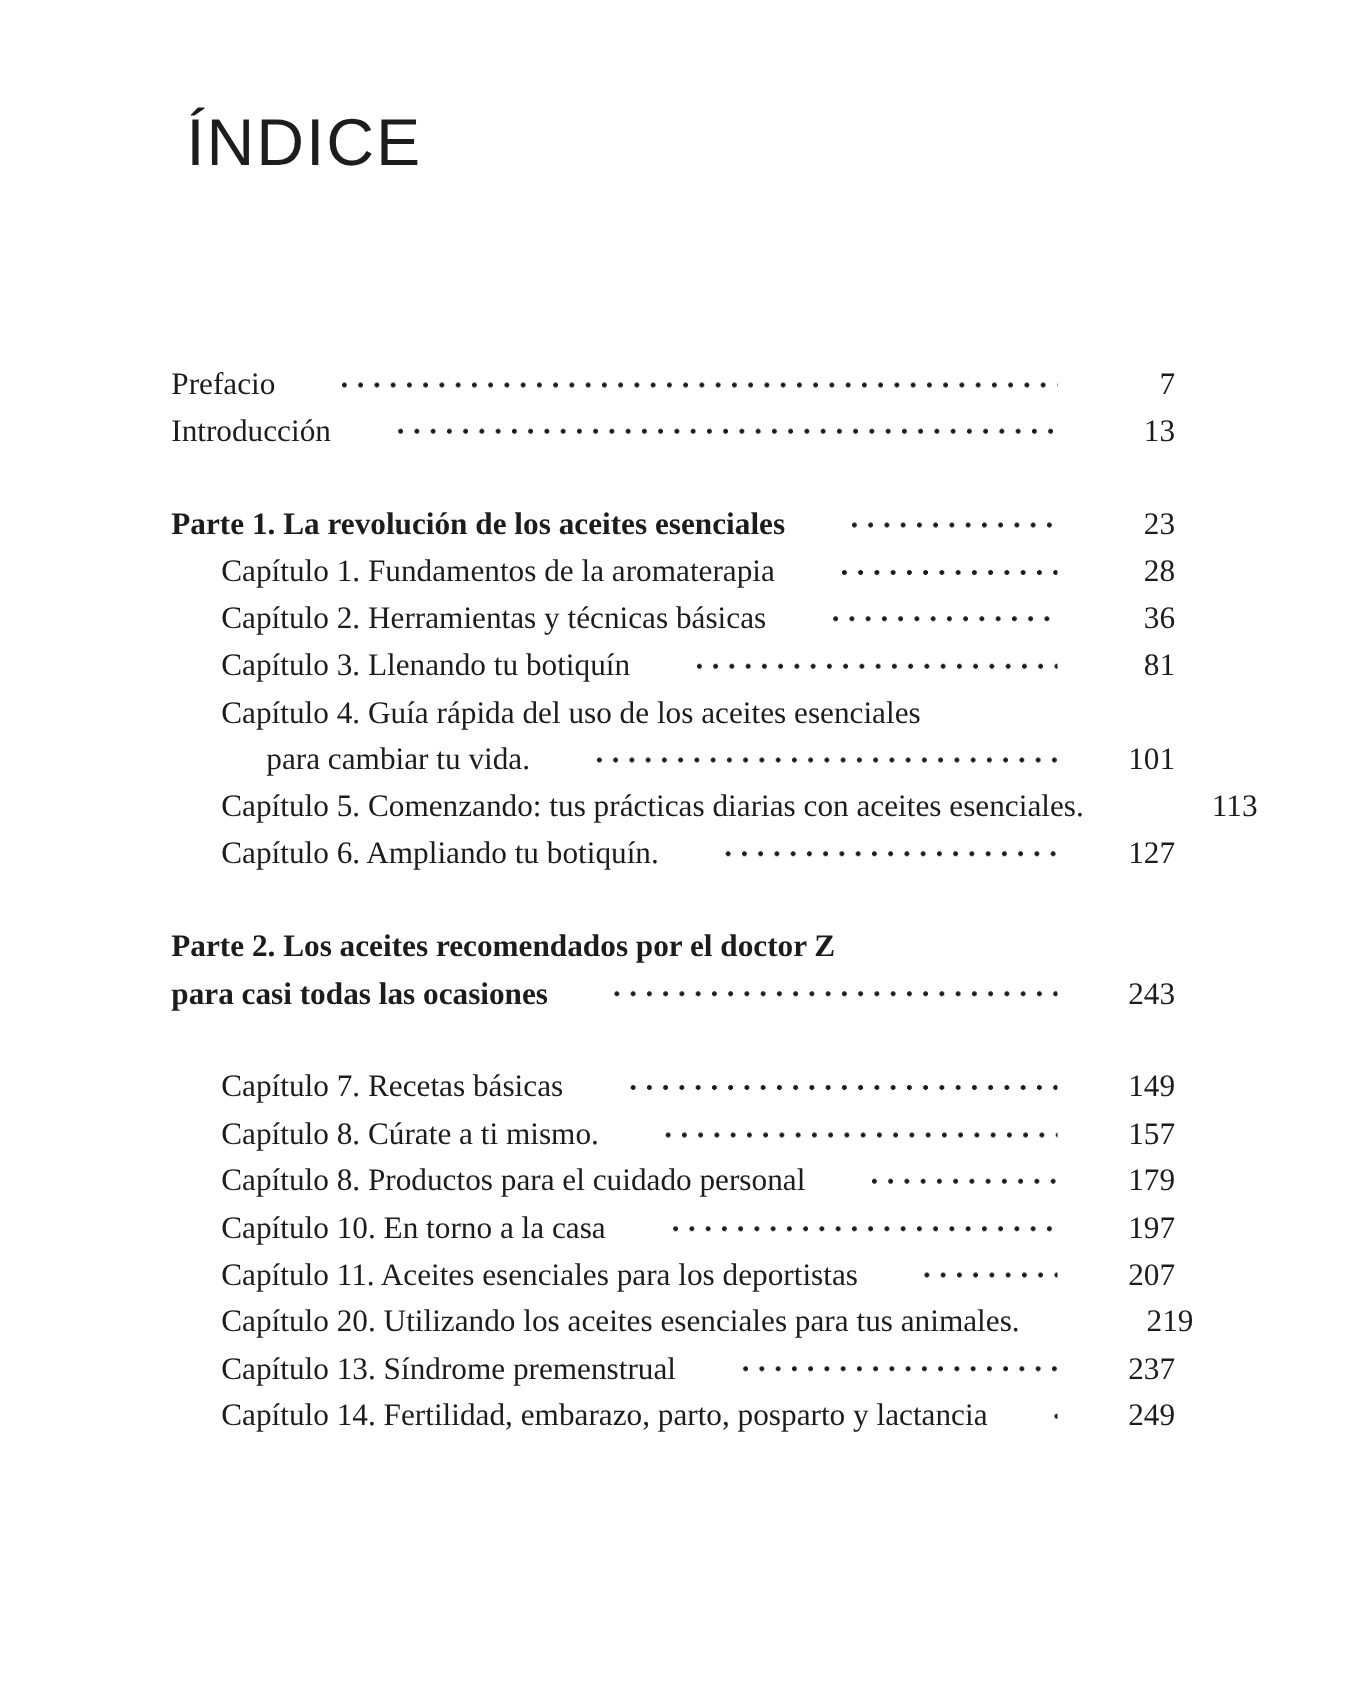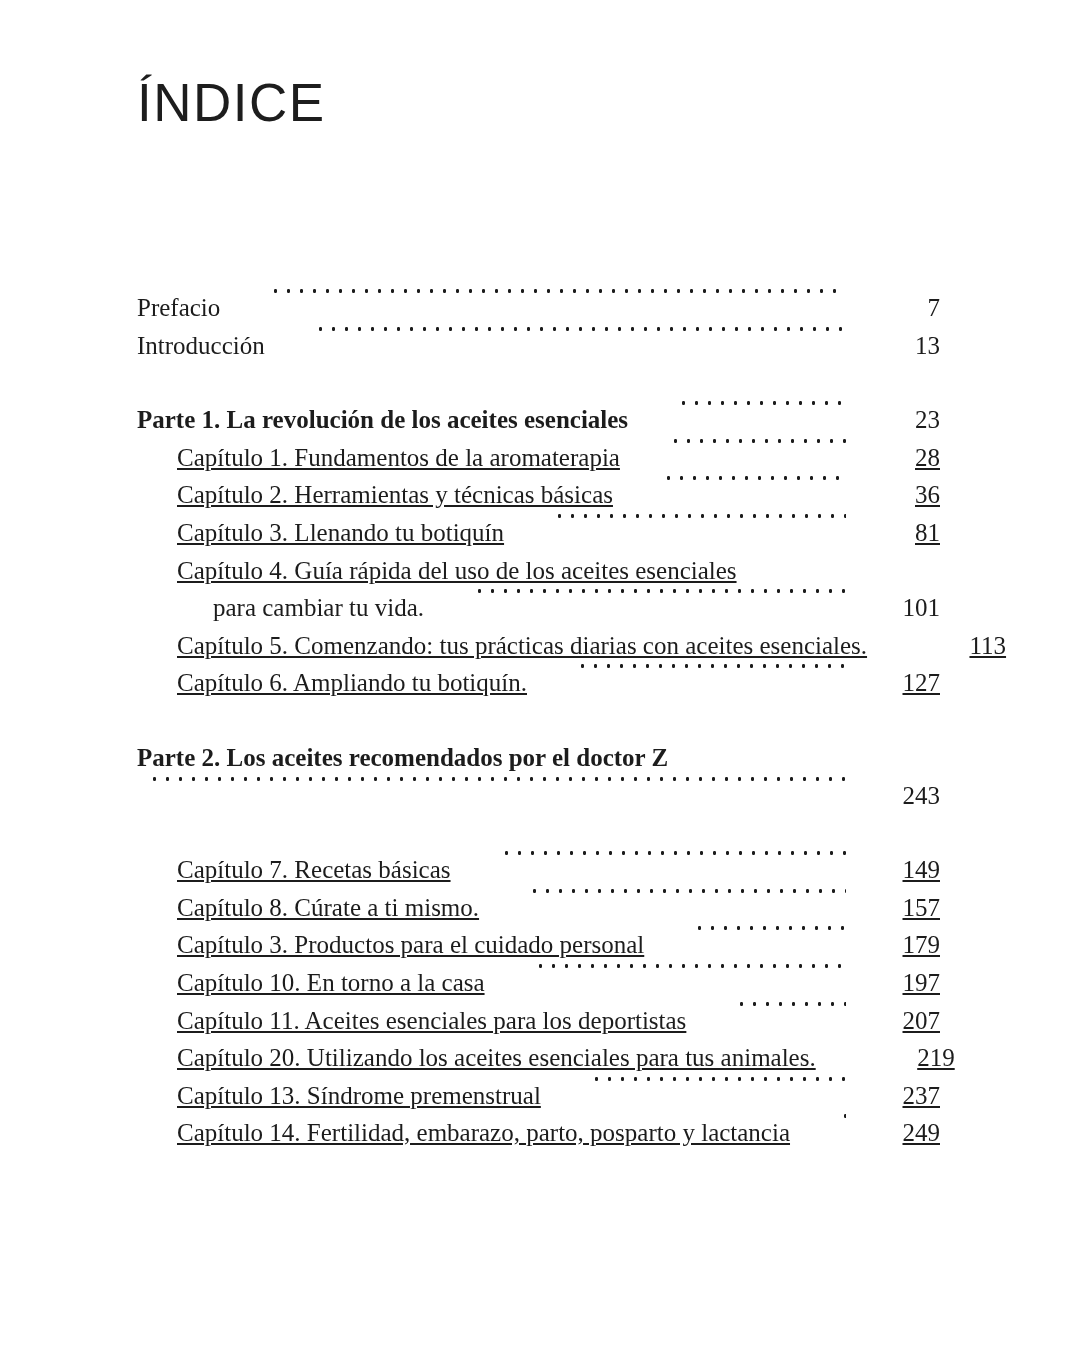--- a/index.html
+++ b/index.html
@@ -16,47 +16,47 @@
   }
   .page {
     position: absolute;
     inset: 0;
     background: #ffffff;
   }
   .title {
     position: absolute;
     left: 137px;
     top: 76px;
-    margin: 0;
+    margin: 12px;
     font-family: "Liberation Sans", sans-serif;
     font-weight: 300;
     font-size: 53px;
     line-height: 53px;
     letter-spacing: 1.5px;
     color: #1d1d1d;
   }
   .toc {
     position: absolute;
     left: 137px;
     top: 289px;
     width: 803px;
     color: #1c1c1c;
     font-size: 25px;
   }
   .row {
     display: flex;
-    align-items: flex-start;
+    align-items: center;
     line-height: 37.6px;
     height: 37.6px;
     gap: 38px;
   }
   .row.gap {
     margin-top: 37px;
   }
-  .row.ind1 { padding-left: 40px; text-decoration: underline; }
+  .row.ind1 { padding-left: 40px; }
   .row.ind2 { padding-left: 76px; }
   .lbl {
     white-space: nowrap;
   }
   .lbl.b {
     font-weight: bold;
   }
   .leader {
     flex: 1 1 auto;
     min-width: 0;
@@ -128,35 +128,36 @@
       <div class="row ind1">
     <span class="lbl">Capítulo 6. Ampliando tu botiquín.</span>
     <span class="leader"></span>
     <span class="num">127</span>
   </div>
       <div class="row gap">
     <span class="lbl b">Parte 2. Los aceites recomendados por el doctor Z</span>
 
   </div>
       <div class="row">
+    <span class="lbl b">para casi todas las ocasiones</span>
     <span class="leader"></span>
     <span class="num">243</span>
   </div>
       <div class="row gap ind1">
     <span class="lbl">Capítulo 7. Recetas básicas</span>
     <span class="leader"></span>
     <span class="num">149</span>
   </div>
       <div class="row ind1">
     <span class="lbl">Capítulo 8. Cúrate a ti mismo.</span>
     <span class="leader"></span>
     <span class="num">157</span>
   </div>
       <div class="row ind1">
-    <span class="lbl">Capítulo 3. Productos para el cuidado personal</span>
+    <span class="lbl">Capítulo 8. Productos para el cuidado personal</span>
     <span class="leader"></span>
     <span class="num">179</span>
   </div>
       <div class="row ind1">
     <span class="lbl">Capítulo 10. En torno a la casa</span>
     <span class="leader"></span>
     <span class="num">197</span>
   </div>
       <div class="row ind1">
     <span class="lbl">Capítulo 11. Aceites esenciales para los deportistas</span>

